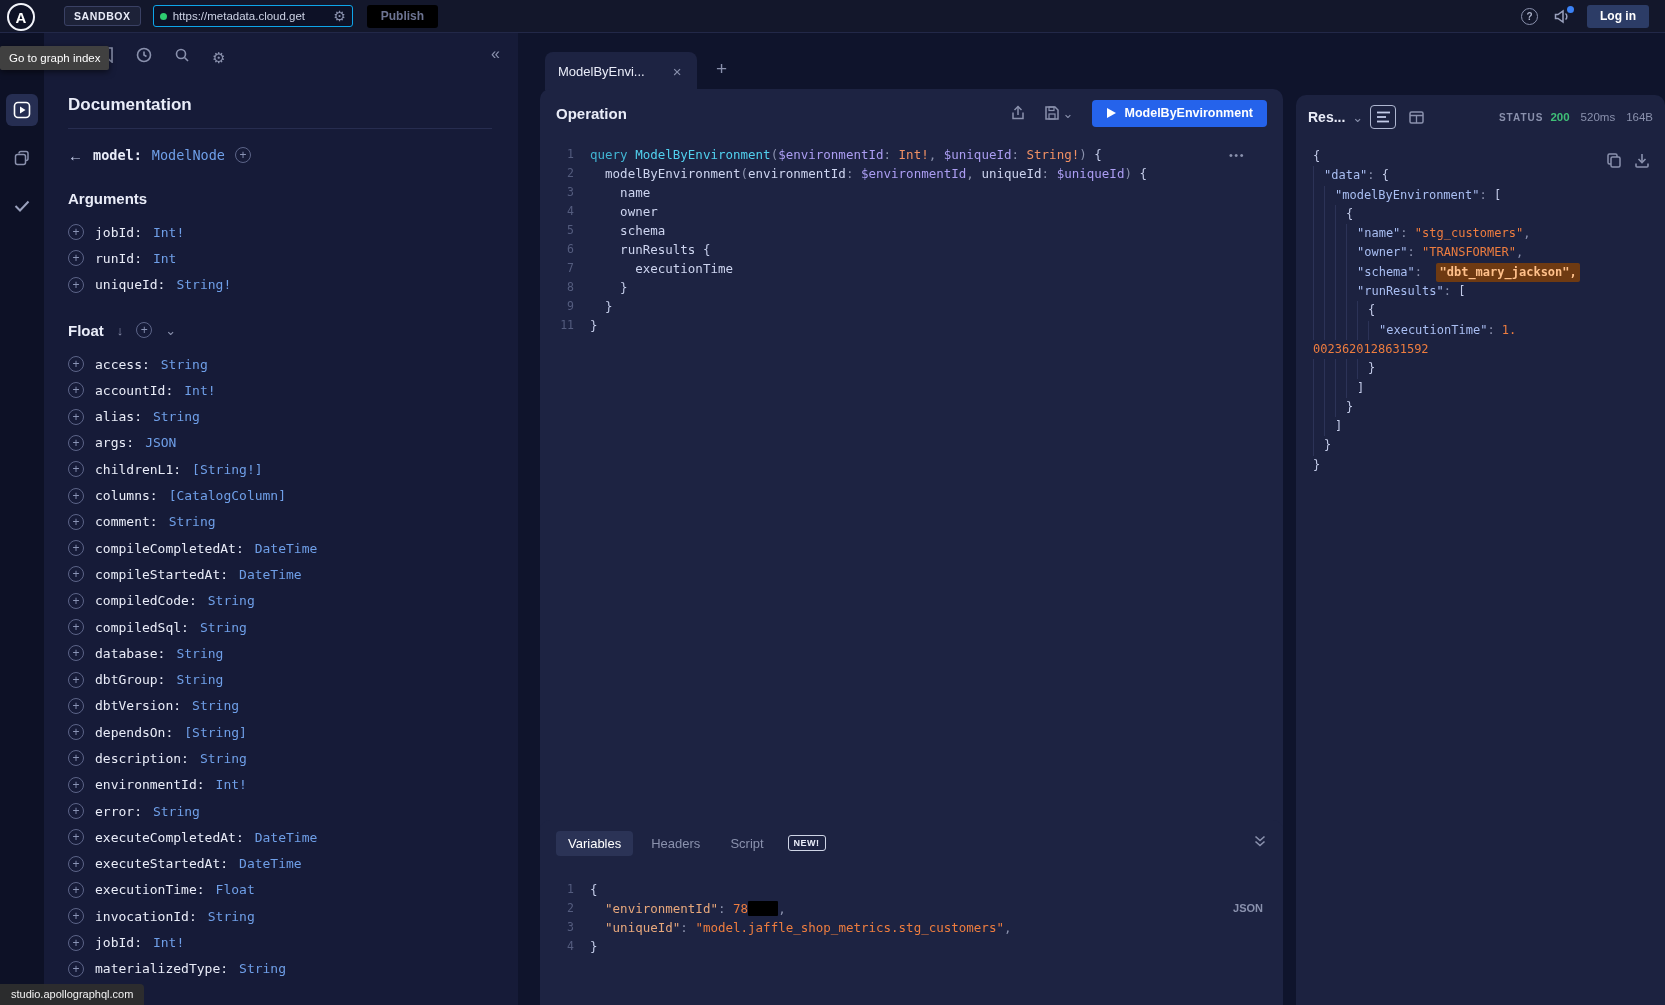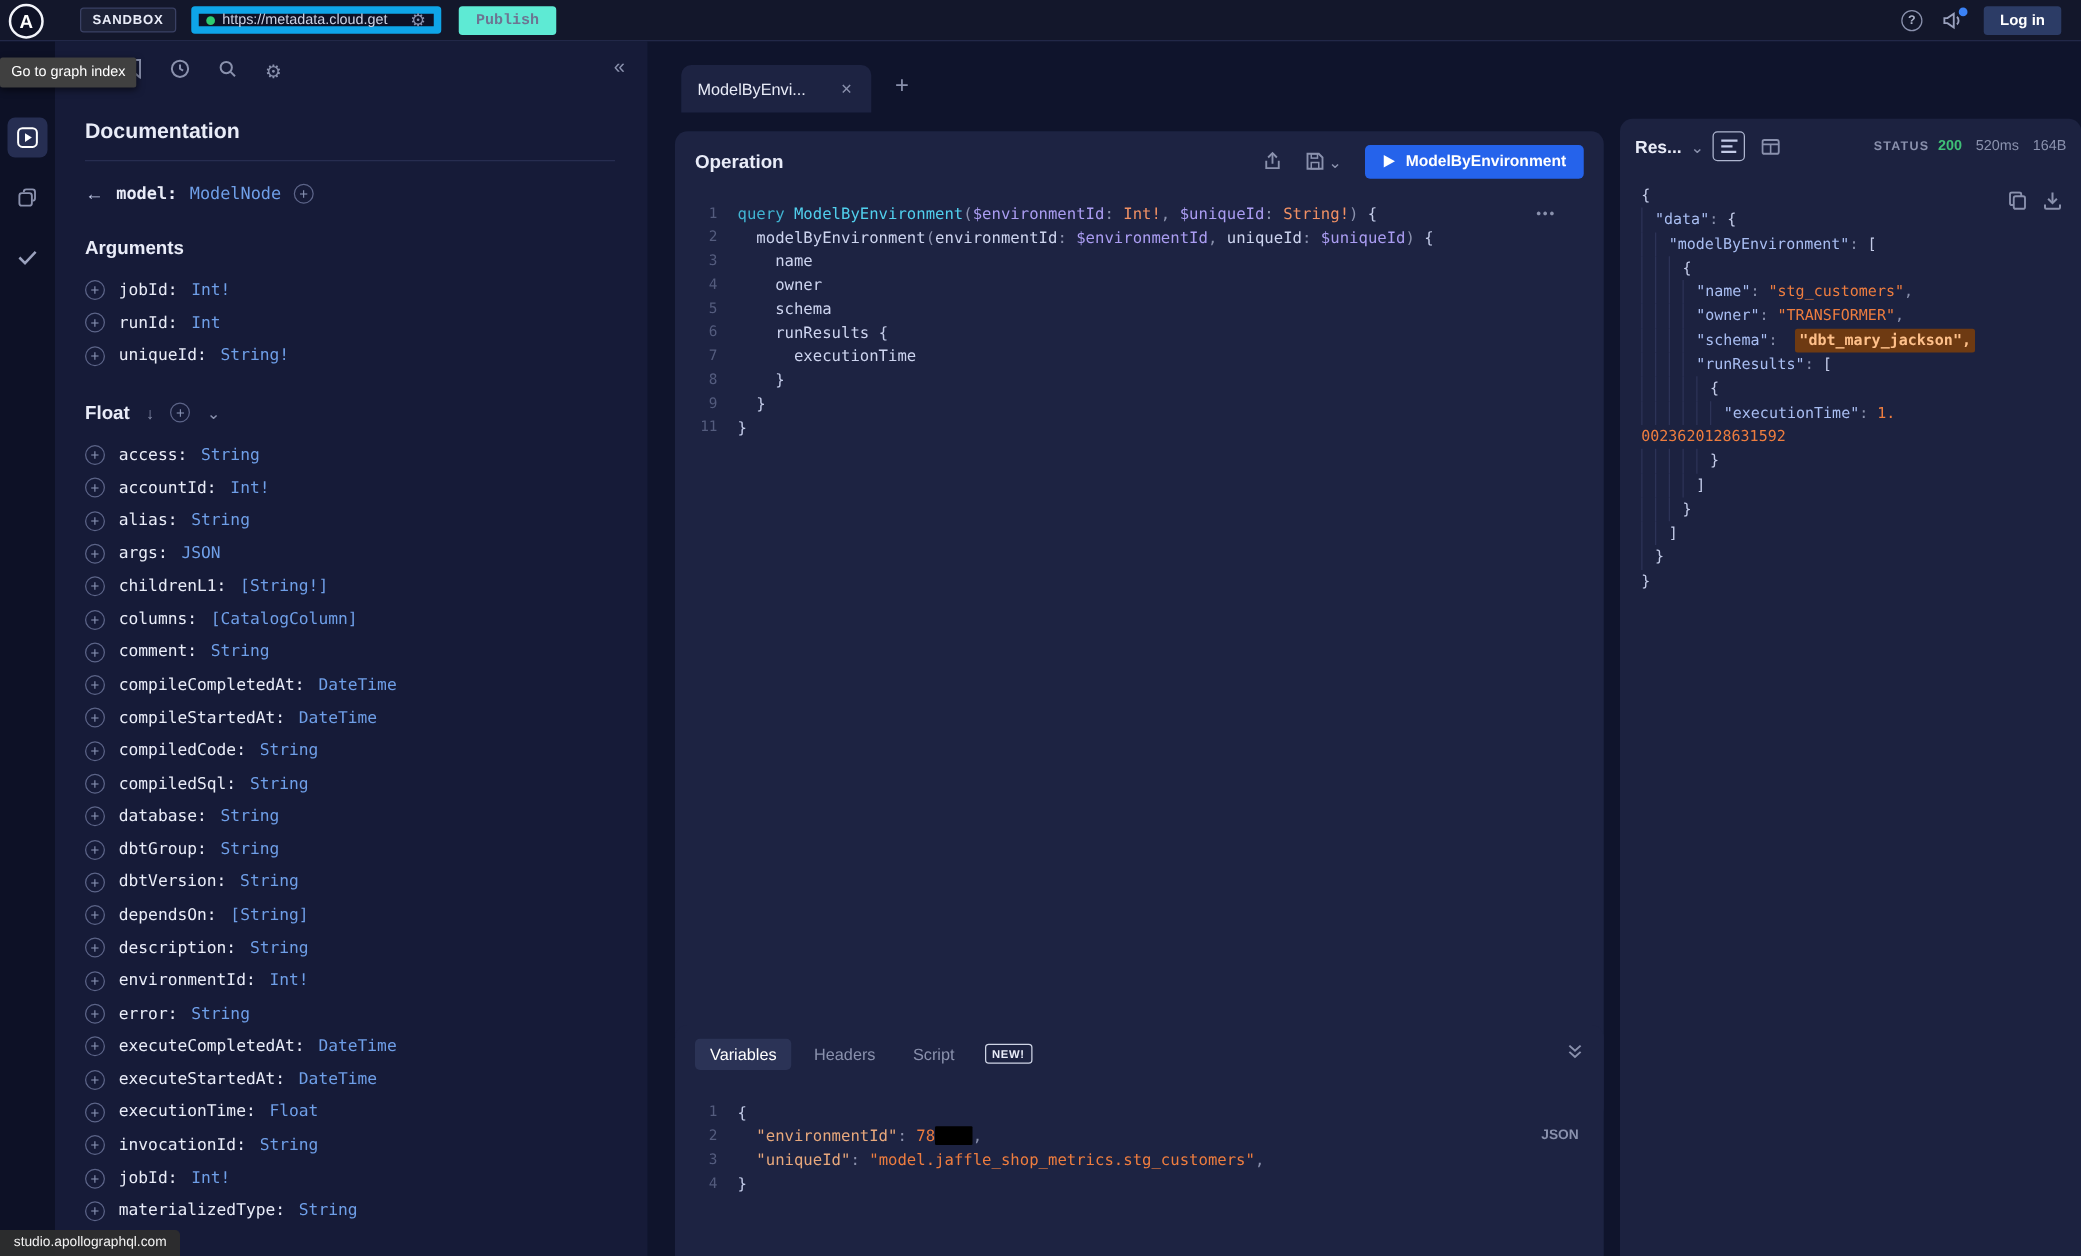--- a/index.html
+++ b/index.html
@@ -9,27 +9,27 @@
   .spacer { flex:1; }
 
   
   .topbar { position:absolute; left:0; top:0; width:1665px; height:33px; background:#13172b;
     border-bottom:1px solid #222848; display:flex; align-items:center; z-index:20; }
   .logo { position:absolute; left:7px; top:3px; width:28px; height:28px; border-radius:50%;
     background:#0e1226; border:2px solid #f2f4fa; color:#fff; display:flex; align-items:center;
     justify-content:center; font-weight:bold; font-size:15px; z-index:30; }
   .sandbox-badge { margin-left:64px; padding:3px 9px; border:1px solid #3a4164; border-radius:3px;
     background:#1d2238; color:#e9ecf8; font-size:10.5px; font-weight:700; letter-spacing:.6px; }
-  .url-box { margin-left:12px; width:200px; height:22px; background:#0d1126; border:6px solid #0ea5e9;
+  .url-box { margin-left:12px; width:200px; height:22px; background:#0d1126; border:1px solid #0ea5e9;
     border-radius:3px; display:flex; align-items:center; gap:6px; padding:0 6px; }
   .green-dot { width:7px; height:7px; border-radius:50%; background:#2ecc71; flex:none; }
   .url-text { font-size:11.5px; color:#ccd2e4; white-space:nowrap; overflow:hidden; flex:1; }
   .gear { color:#8a91ad; font-size:14px; line-height:1; }
-  .publish-btn { margin-left:14px; height:23px; padding:0 14px; background:#5eead4; color:#6d7492;
-    font-weight:700; font-size:12px; border:none; border-radius:3px; font-family:Liberation Mono, monospace; }
+  .publish-btn { margin-left:14px; height:23px; padding:0 14px; background:#000000; color:#6d7492;
+    font-weight:700; font-size:12px; border:none; border-radius:3px; font-family:Liberation Sans, sans-serif; }
   .help-circle { width:17px; height:17px; border:1.5px solid #8a91ad; border-radius:50%; color:#aab1c8;
     font-size:10px; font-weight:700; display:flex; align-items:center; justify-content:center; margin-right:16px; }
   .megaphone { position:relative; margin-right:16px; display:flex; }
   .notif-dot { position:absolute; right:-3px; top:-3px; width:7px; height:7px; border-radius:50%; background:#3b82f6; }
   .login-btn { margin-right:16px; height:23px; padding:0 13px; background:#2c3c66; color:#fff;
     font-weight:700; font-size:12px; border:none; border-radius:3px; font-family:inherit; }
 
   
   .rail { position:absolute; left:0; top:33px; width:44px; bottom:0; background:#0d1126; padding-top:13px; }
   .rail-item { width:32px; height:32px; margin:0 auto 16px; display:flex; align-items:center;
@@ -60,21 +60,21 @@
 
   
   .workspace { position:absolute; left:518px; top:33px; right:0; bottom:0; background:#0f142c; }
   .tab { position:absolute; left:27px; top:19px; height:38px; min-width:152px; background:#1d2342;
     border-radius:8px 8px 0 0; display:flex; align-items:center; gap:28px; padding:0 13px; }
   .tab-label { font-size:13px; color:#e9ecf8; }
   .tab-close { color:#8a91ad; font-size:15px; }
   .new-tab { position:absolute; left:198px; top:25px; font-size:19px; color:#8a91ad; }
 
   .panel { background:#1d2342; border-radius:10px; position:absolute; }
-  .op-panel { left:22px; top:72px; width:743px; height:791px; }
+  .op-panel { left:22px; top:56px; width:743px; height:791px; }
   .var-panel { left:22px; top:787px; width:743px; height:218px; border-radius:10px 10px 0 0; }
   .resp-panel { left:778px; top:62px; width:369px; height:910px; border-radius:10px 10px 0 0; background:#1c2240; }
 
   .panel-header { display:flex; align-items:center; height:48px; padding:0 16px; gap:18px; }
   .panel-title { font-size:15px; font-weight:700; }
   .icon-btn { display:flex; align-items:center; gap:3px; }
   .run-btn { height:27px; padding:0 14px; background:#2563eb; border:none; border-radius:4px;
     color:#fff; font-weight:700; font-size:12.5px; display:flex; align-items:center; gap:8px; font-family:inherit; }
   .ellipsis { position:absolute; top:60px; right:38px; color:#8a91ad; font-size:11px; letter-spacing:1.5px; }
 

